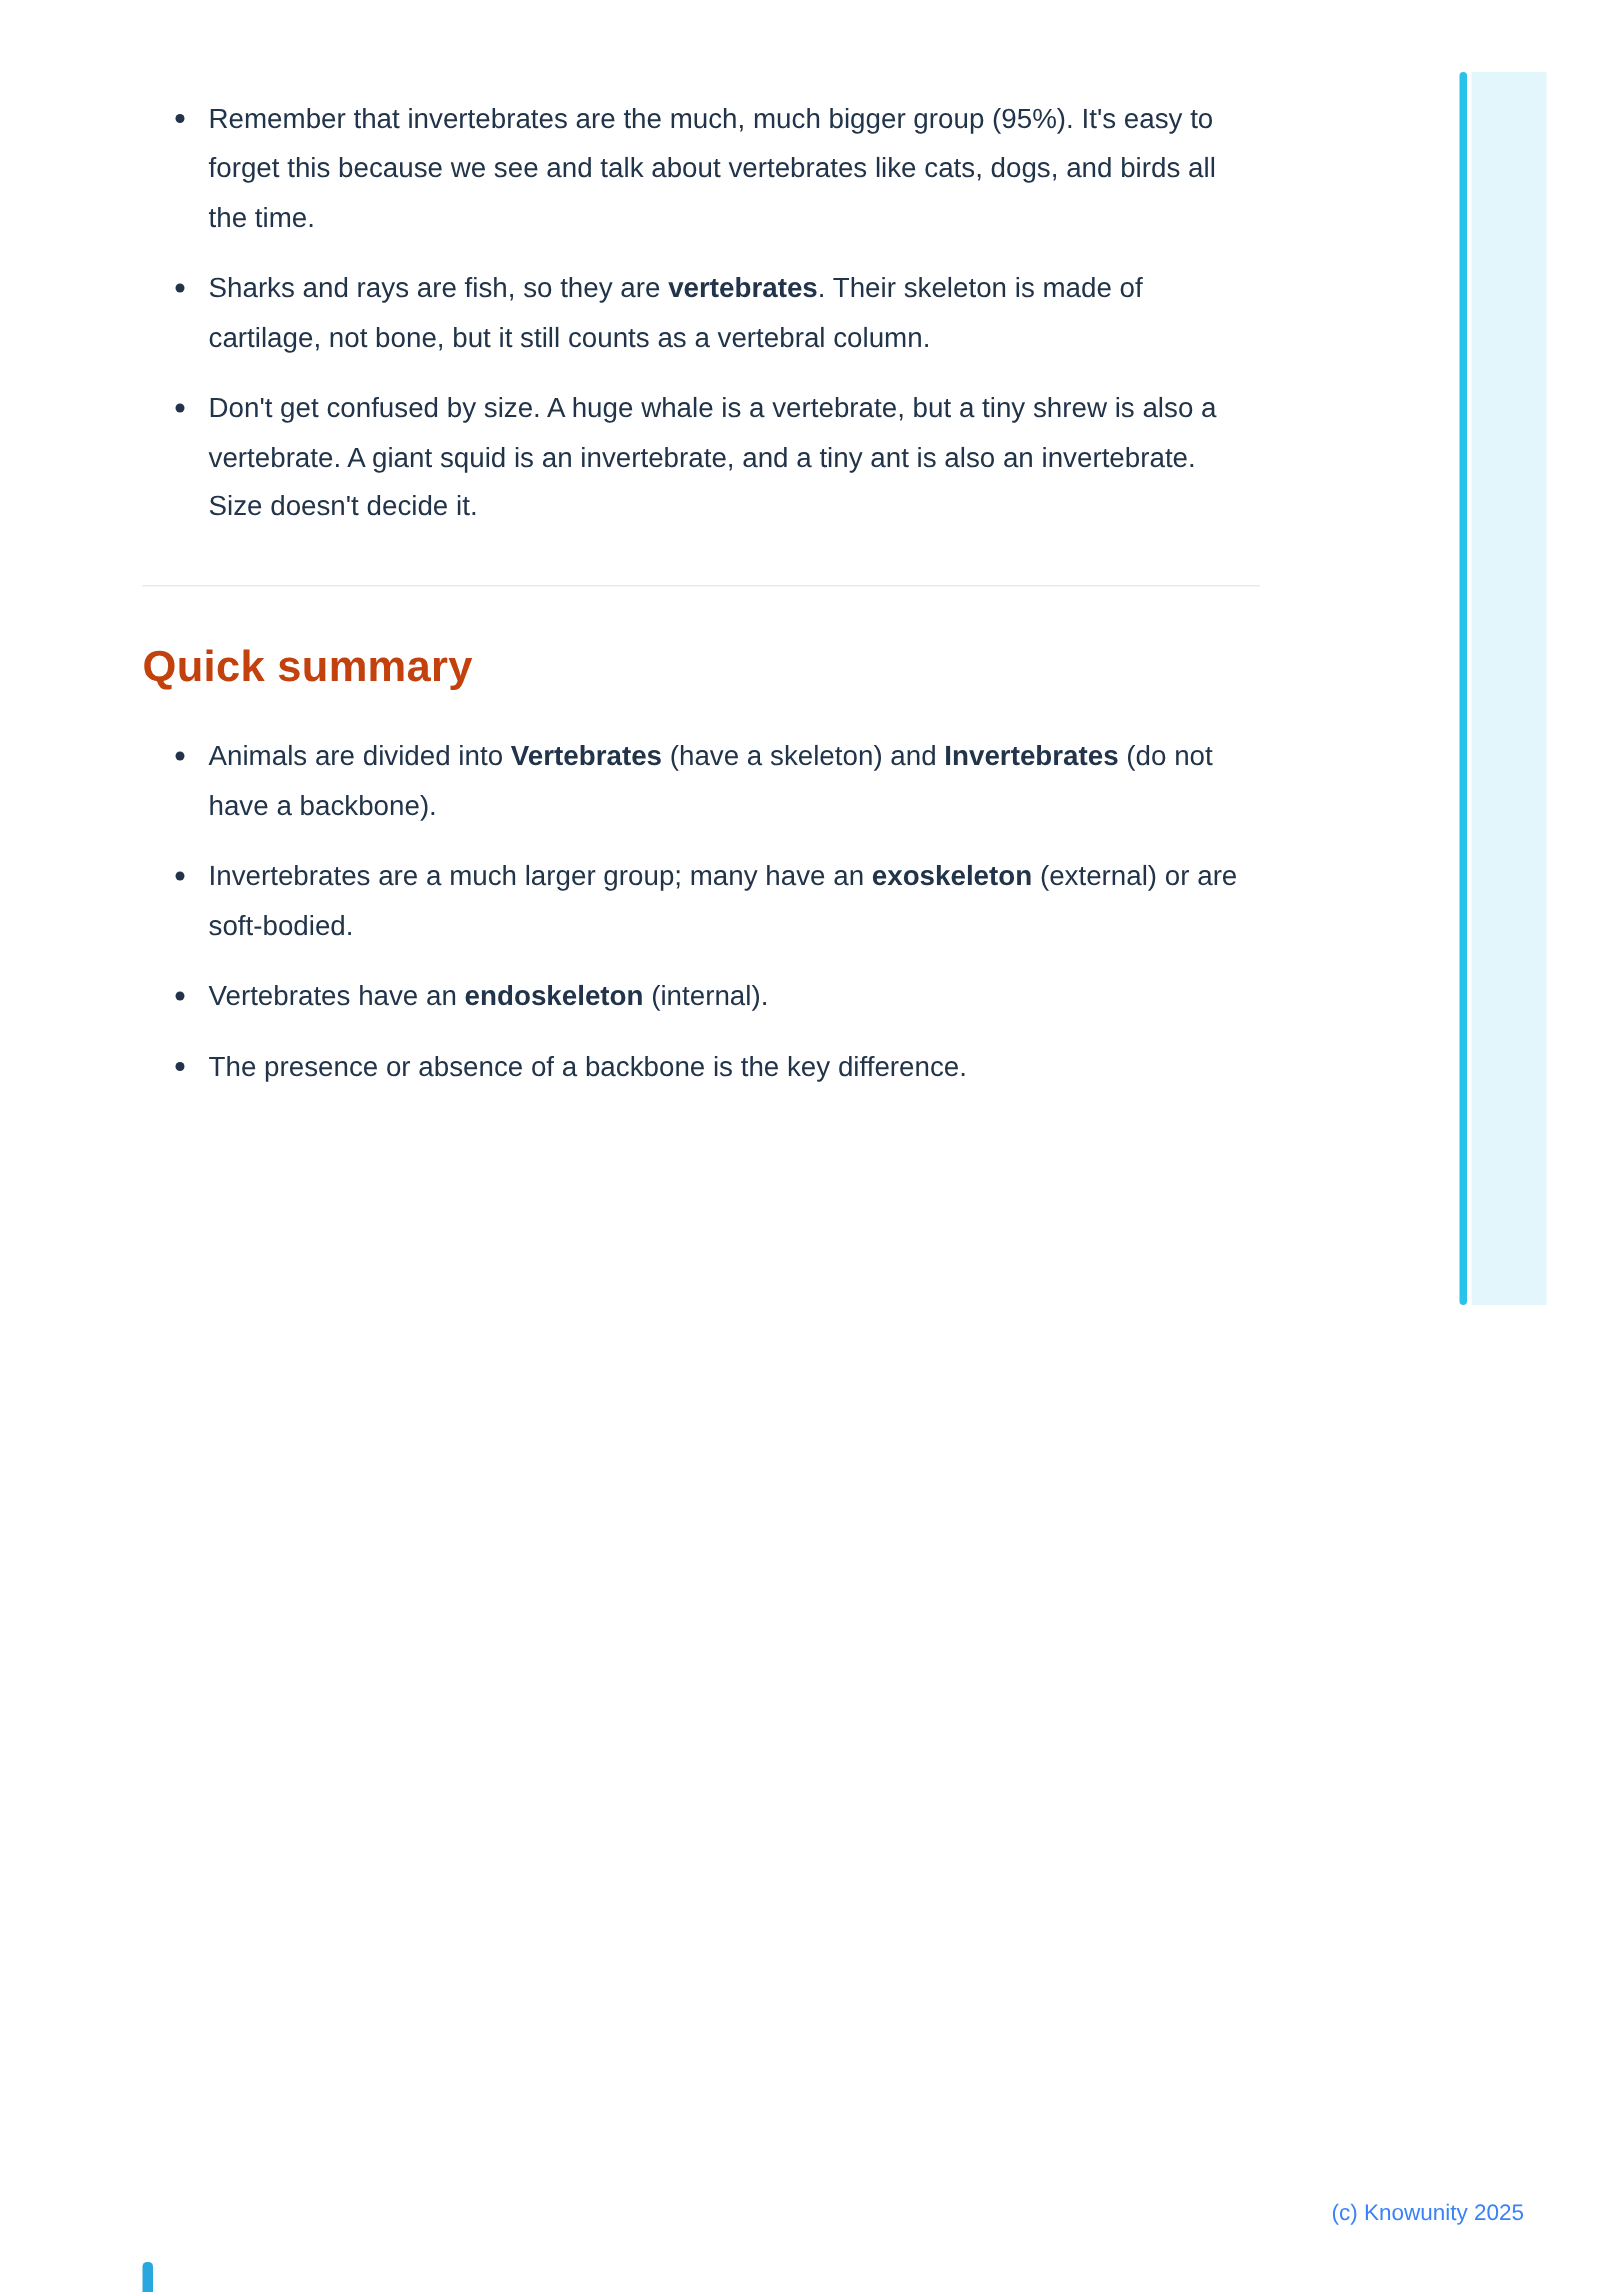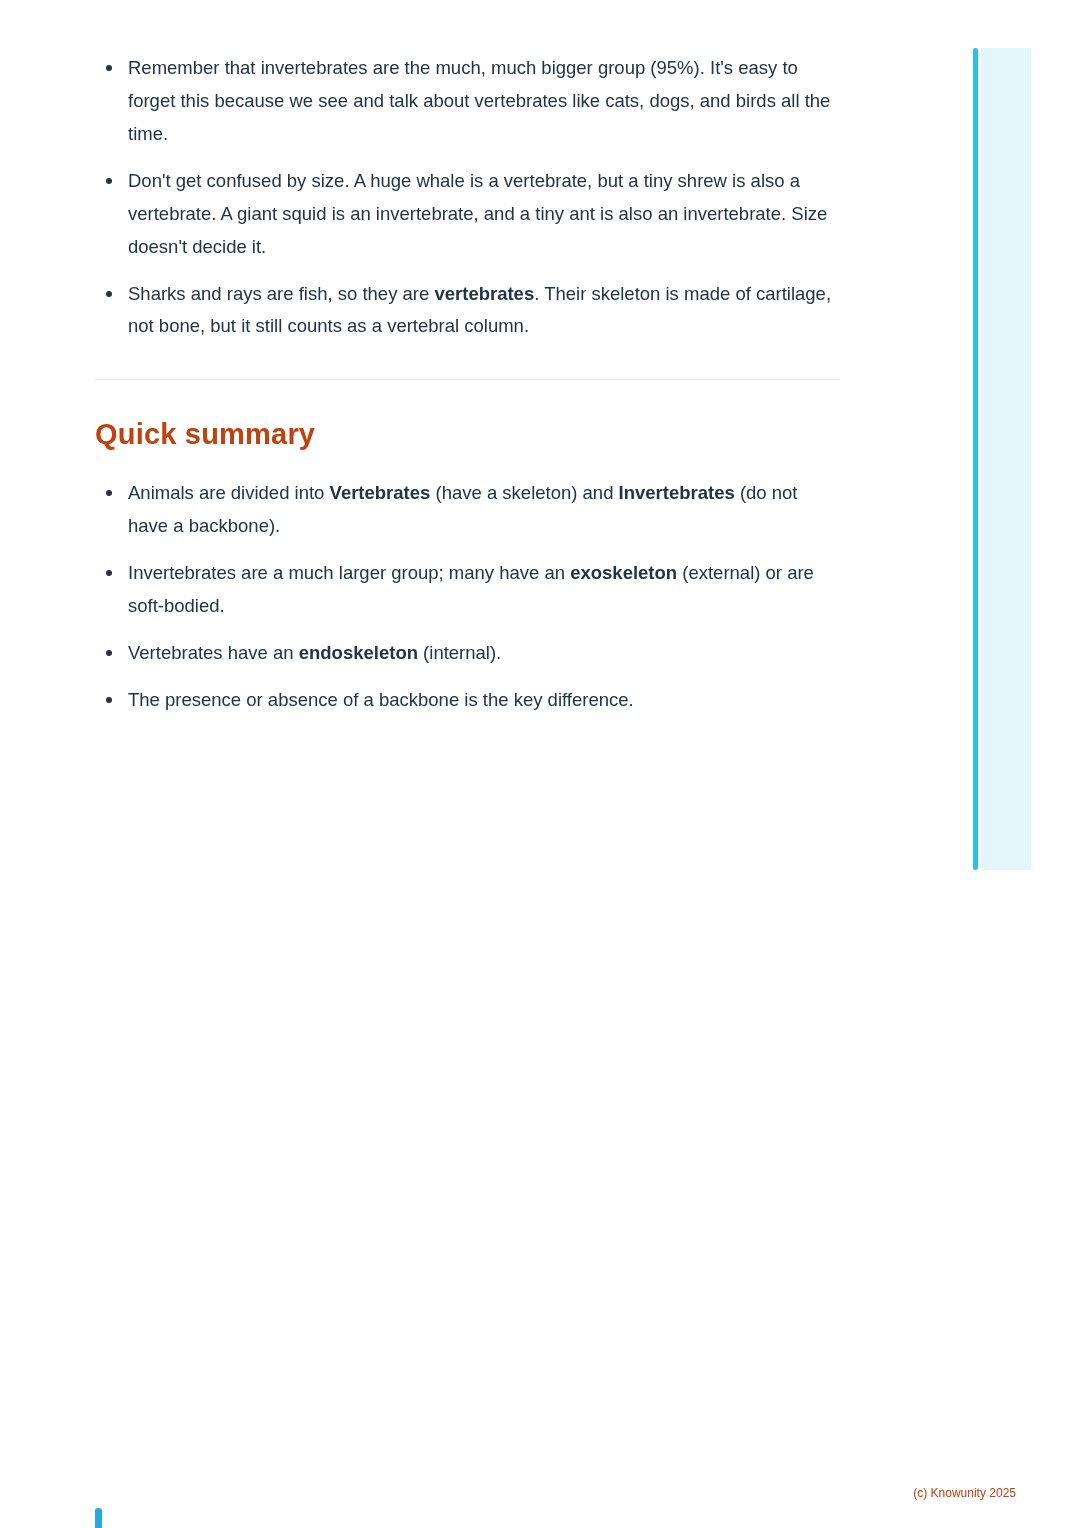--- a/index.html
+++ b/index.html
@@ -16,21 +16,21 @@
     overflow: hidden;
   }
   .content {
     position: absolute;
     top: 48px;
     left: 95px;
     width: 745px;
   }
   ul.bullets {
     list-style: none;
-    margin: 4px;
+    margin: 15px;
     padding: 0;
     color: #22344a;
     font-size: 18.5px;
     line-height: 1.78;
   }
   ul.bullets li {
     position: relative;
     padding-left: 29px;
     margin-bottom: 14px;
   }
@@ -70,23 +70,23 @@
     position: absolute;
     left: 981px;
     top: 48px;
     width: 50px;
     height: 822px;
     background: #e3f6fb;
   }
   .footer {
     position: absolute;
     right: 64px;
-    bottom: 28px;
-    font-size: 12px;
-    color: #c2410c;
+    bottom: 44px;
+    font-size: 15px;
+    color: #3b82f6;
   }
   .bottom-accent {
     position: absolute;
     left: 95px;
     bottom: 0;
     width: 7px;
     height: 20px;
     background: #29a8e0;
     border-radius: 3px 3px 0 0;
   }
@@ -96,22 +96,22 @@
 
 <div class="page">
 
   <div class="rail-bg"></div>
   <div class="rail-line"></div>
 
   <div class="content">
 
     <ul class="bullets">
         <li><span>Remember that invertebrates are the much, much bigger group (95%). It's easy to forget this because we see and talk about vertebrates like cats, dogs, and birds all the time.</span></li>
+        <li><span>Sharks and rays are fish, so they are </span><span class="b">vertebrates</span><span>. Their skeleton is made of cartilage, not bone, but it still counts as a vertebral column.</span></li>
         <li><span>Don't get confused by size. A huge whale is a vertebrate, but a tiny shrew is also a vertebrate. A giant squid is an invertebrate, and a tiny ant is also an invertebrate. Size doesn't decide it.</span></li>
-        <li><span>Sharks and rays are fish, so they are </span><span class="b">vertebrates</span><span>. Their skeleton is made of cartilage, not bone, but it still counts as a vertebral column.</span></li>
       </ul>
 
     <hr class="divider">
 
     <h2 class="section-heading">Quick summary</h2>
 
     <ul class="bullets">
         <li><span>Animals are divided into </span><span class="b">Vertebrates</span><span> (have a skeleton) and </span><span class="b">Invertebrates</span><span> (do not have a backbone).</span></li>
         <li><span>Invertebrates are a much larger group; many have an </span><span class="b">exoskeleton</span><span> (external) or are soft-bodied.</span></li>
         <li><span>Vertebrates have an </span><span class="b">endoskeleton</span><span> (internal).</span></li>

